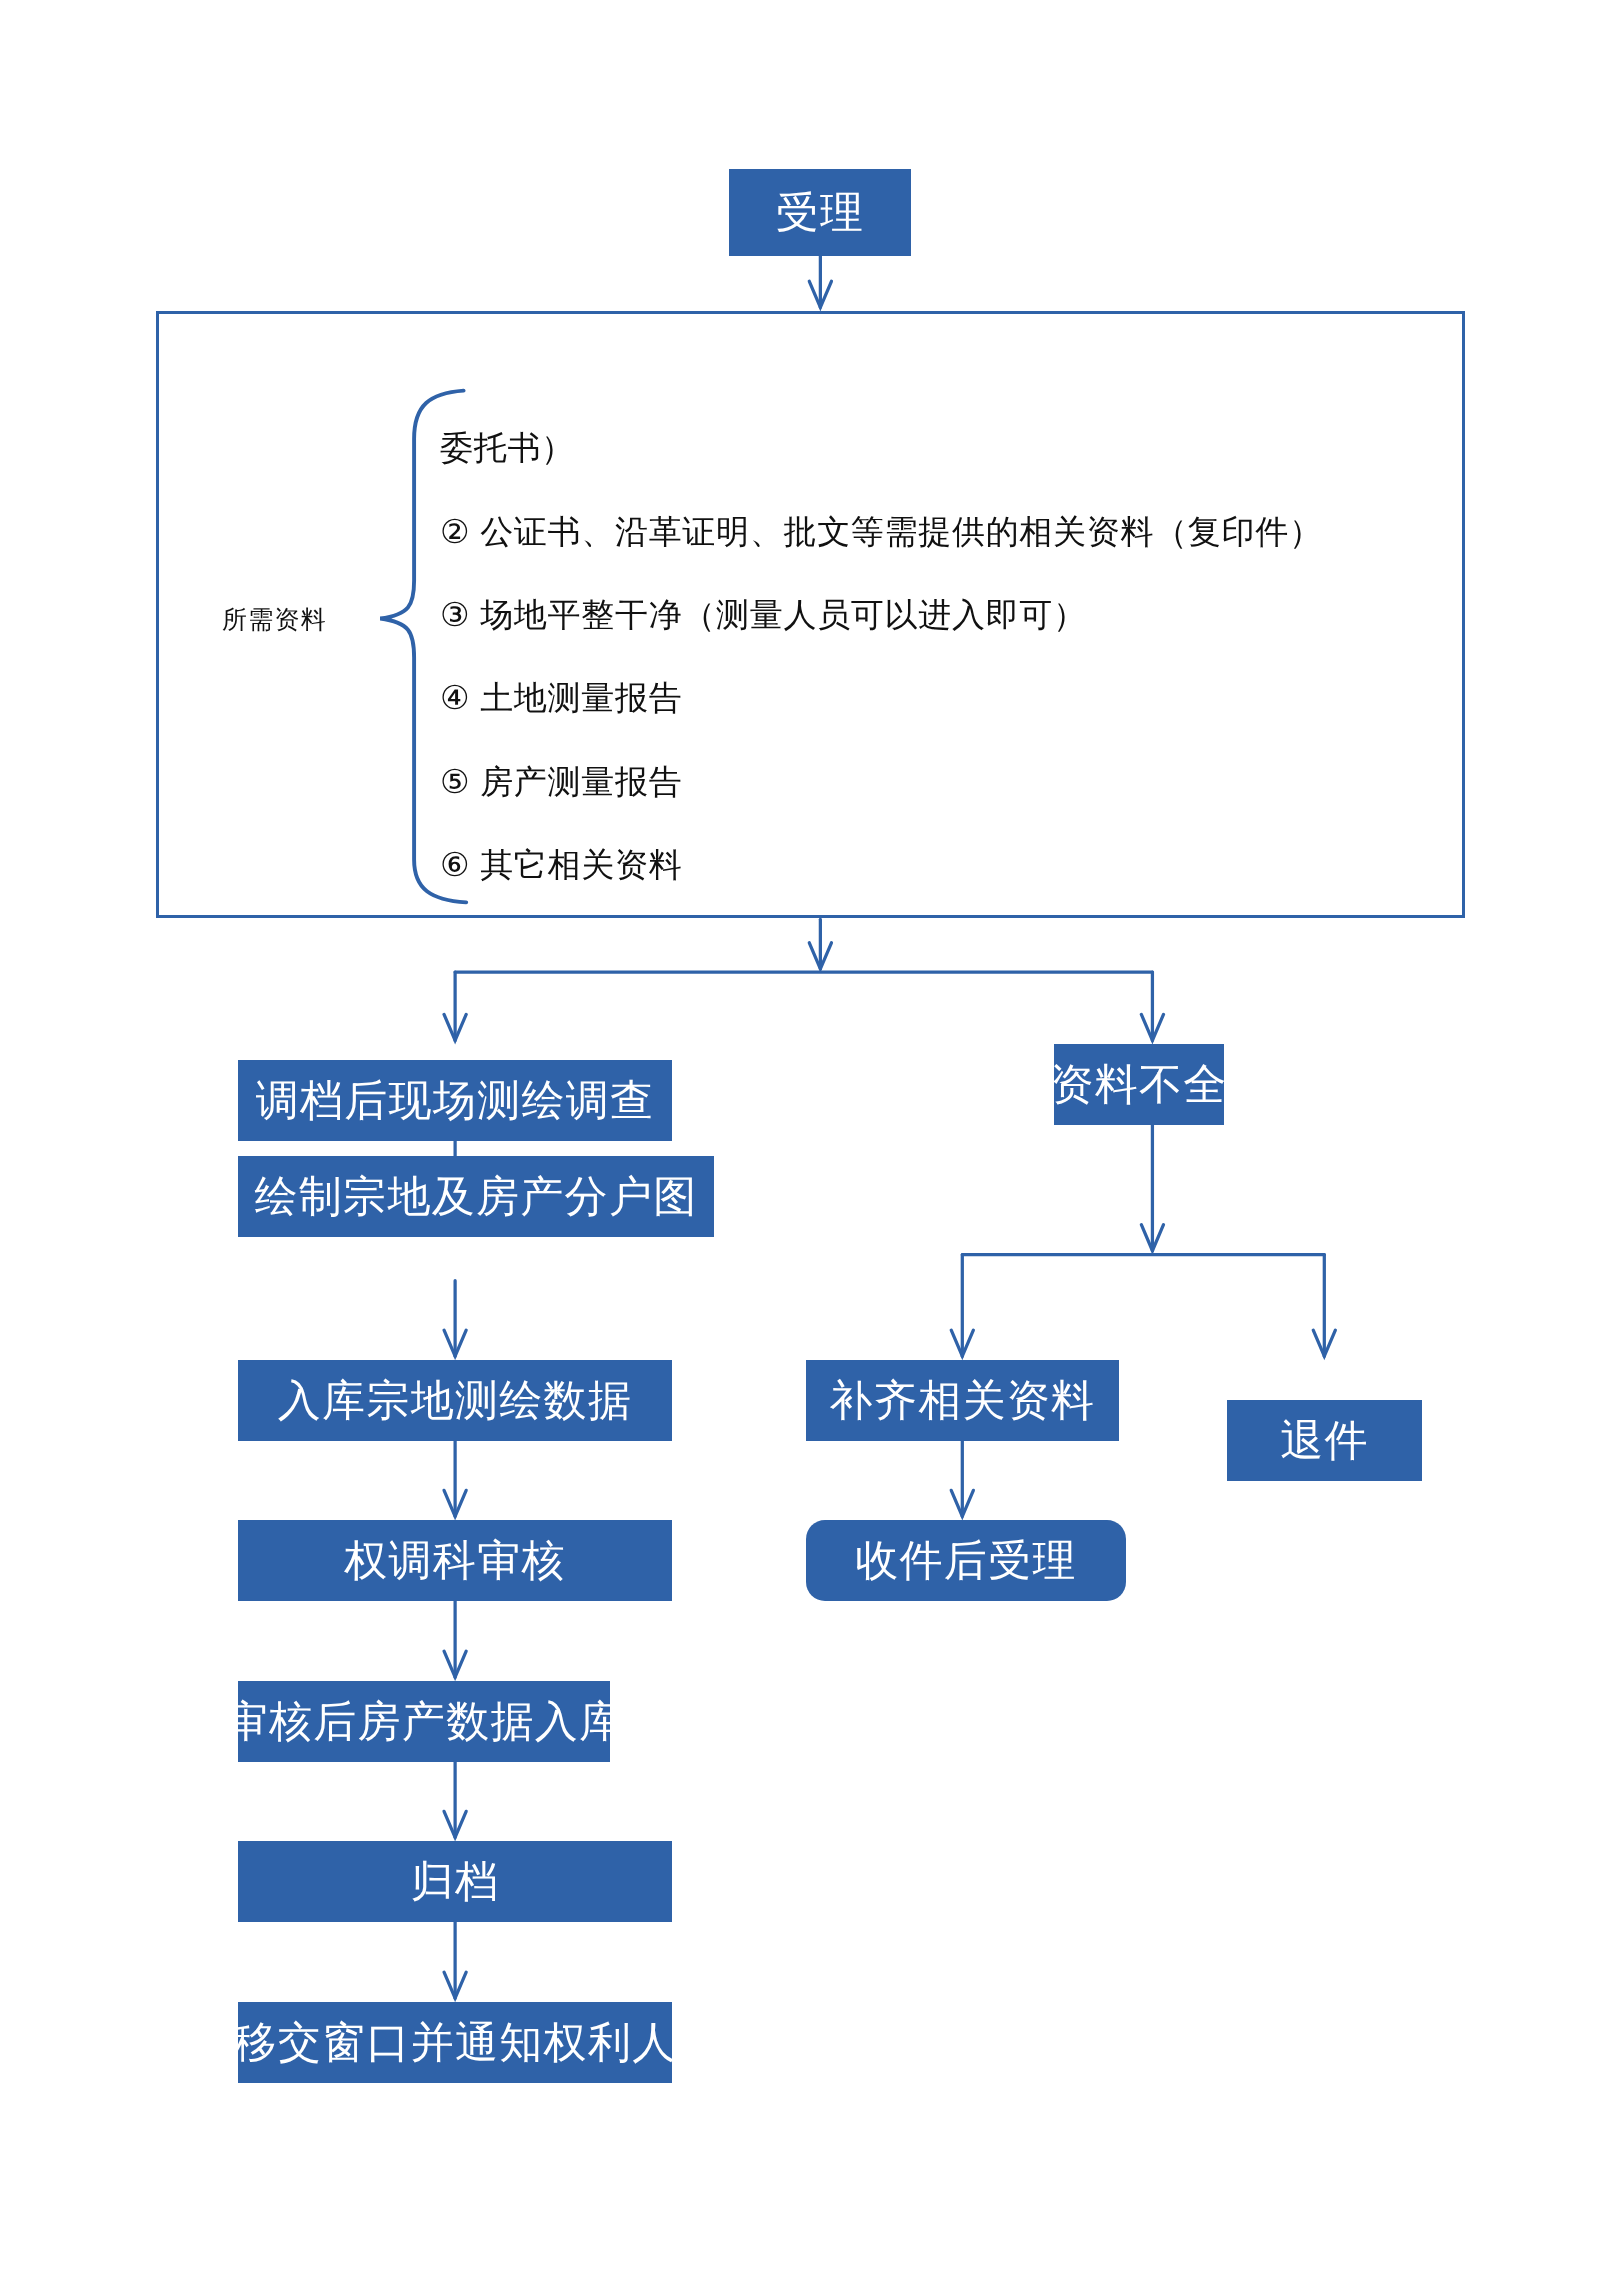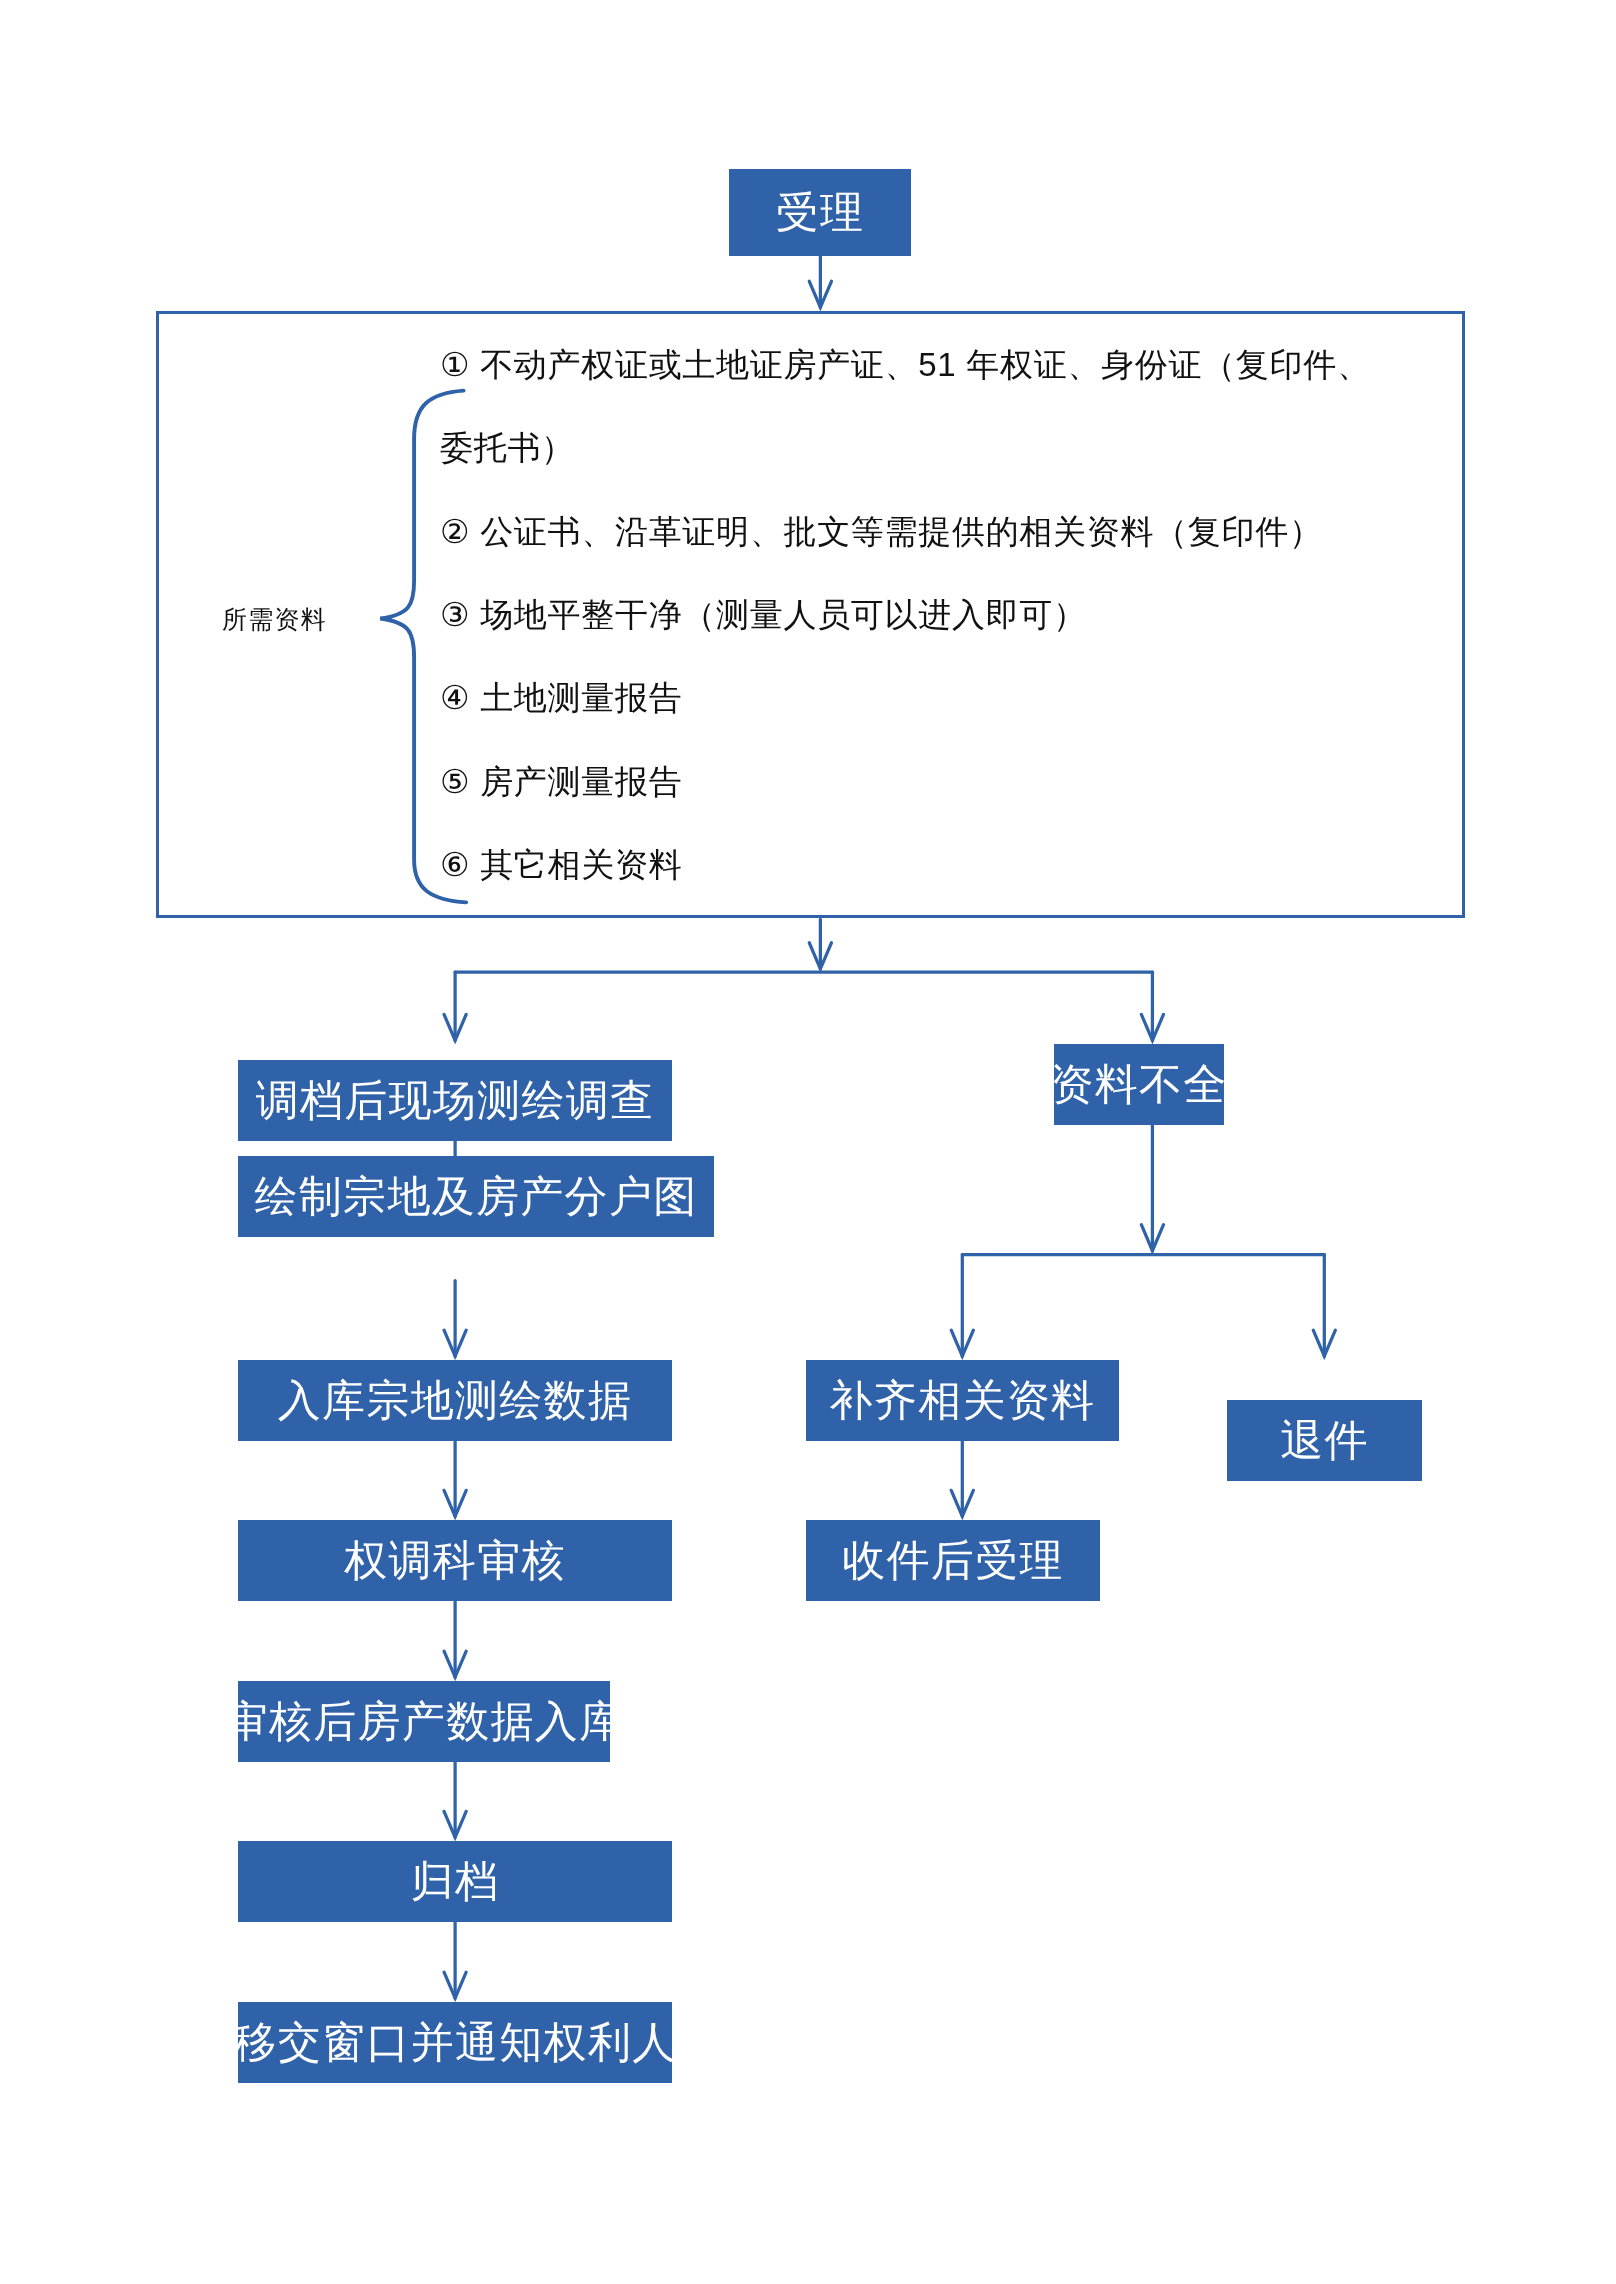--- a/index.html
+++ b/index.html
@@ -116,35 +116,34 @@
 
     <path class="brace" d="M712 600 C660 604 636 622 636 674 L636 892 C636 930 628 944 584 950 C628 956 636 970 636 1010 L636 1320 C636 1366 662 1382 716 1386"></path>
   </svg>
 
   <div class="node" style="left:729px;top:169px;width:182px;height:87px;">受理</div>
 
   <div class="bigbox"></div>
 
   <div class="mlabel">所需资料</div>
 
-  <div class="mline" style="top:342px;">① 不动产权证或土地证房产证、51 年权证、身份证（复印件、</div>
   <div class="mline" style="top:425px;">委托书）</div>
   <div class="mline" style="top:509px;">② 公证书、沿革证明、批文等需提供的相关资料（复印件）</div>
   <div class="mline" style="top:592px;">③ 场地平整干净（测量人员可以进入即可）</div>
   <div class="mline" style="top:675px;">④ 土地测量报告</div>
   <div class="mline" style="top:759px;">⑤ 房产测量报告</div>
   <div class="mline" style="top:842px;">⑥ 其它相关资料</div>
 
   <div class="node" style="left:238px;top:1044px;width:434px;height:81px;margin-top:16px;">调档后现场测绘调查</div>
   <div class="node" style="left:238px;top:1156px;width:476px;height:81px;">绘制宗地及房产分户图</div>
   <div class="node" style="left:238px;top:1360px;width:434px;height:81px;">入库宗地测绘数据</div>
   <div class="node" style="left:238px;top:1520px;width:434px;height:81px;">权调科审核</div>
   <div class="node" style="left:238px;top:1681px;width:372px;height:81px;">审核后房产数据入库</div>
   <div class="node" style="left:238px;top:1841px;width:434px;height:81px;">归档</div>
   <div class="node" style="left:238px;top:2002px;width:434px;height:81px;">移交窗口并通知权利人</div>
 
   <div class="node" style="left:1054px;top:1044px;width:170px;height:81px;">资料不全</div>
   <div class="node" style="left:806px;top:1360px;width:313px;height:81px;">补齐相关资料</div>
   <div class="node" style="left:1227px;top:1360px;width:195px;height:81px;margin-top:40px;">退件</div>
-  <div class="node" style="left:806px;top:1520px;width:294px;height:81px;">收件后受理</div>
+  <div class="node" style="left:806px;top:1520px;width:320px;height:81px;border-radius:19px;">收件后受理</div>
 
 </div>
 
 
 </body></html>

